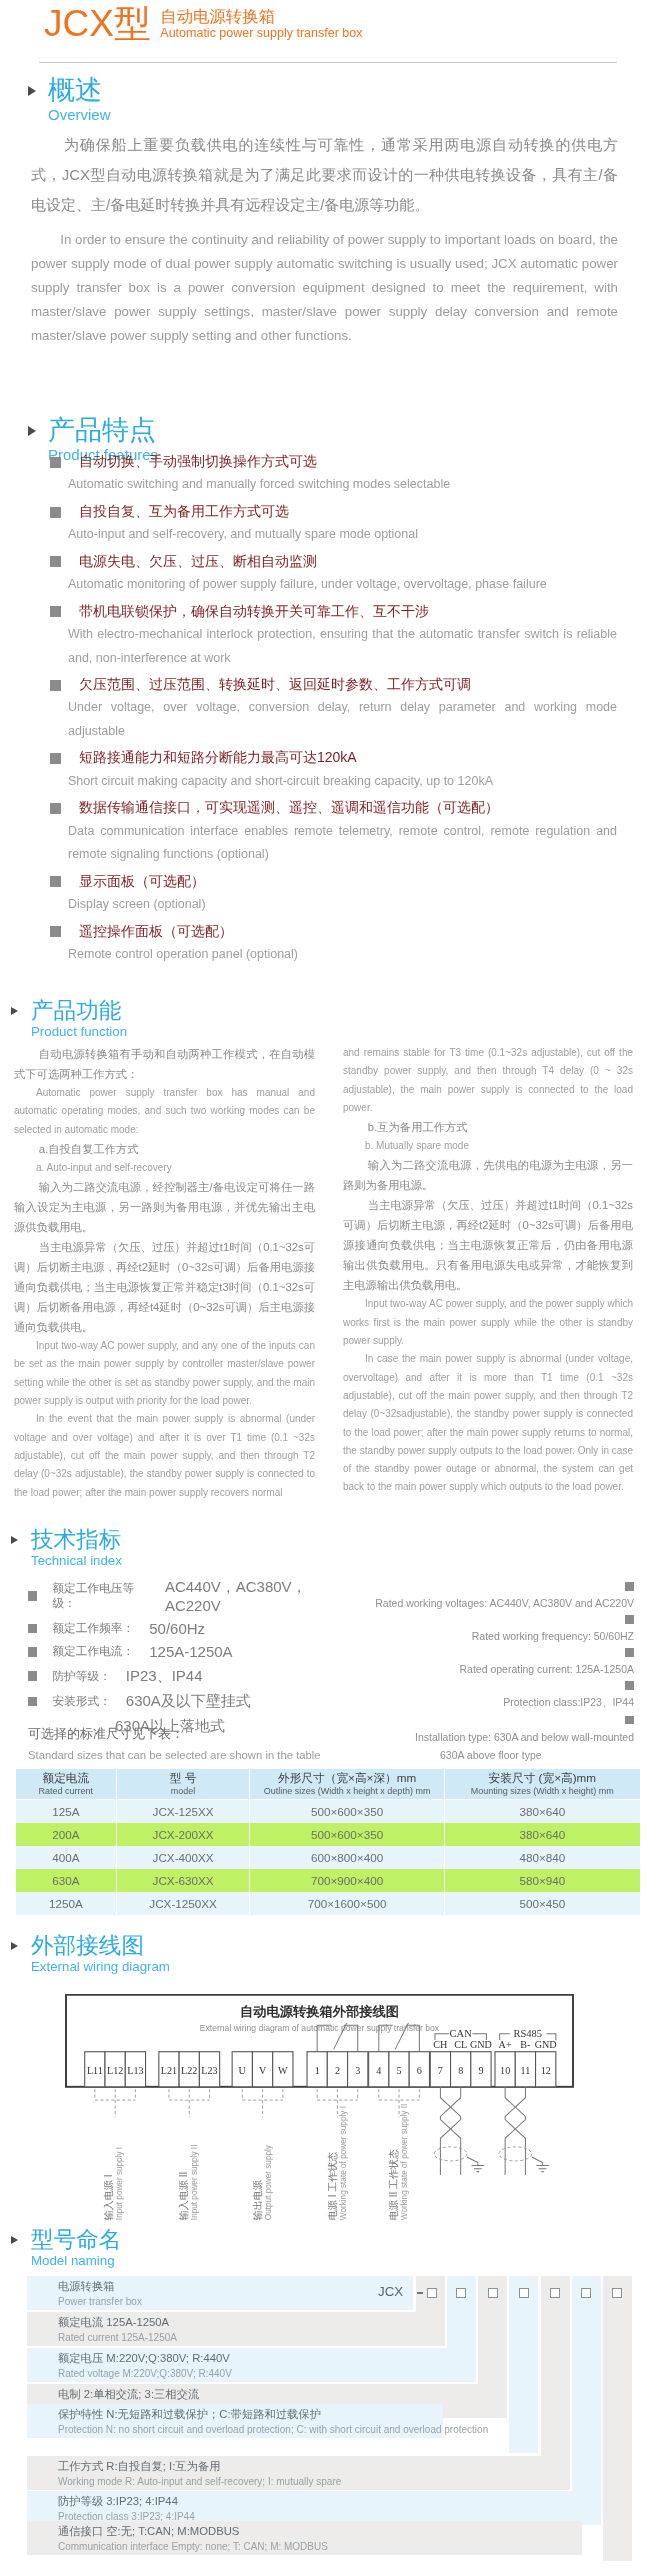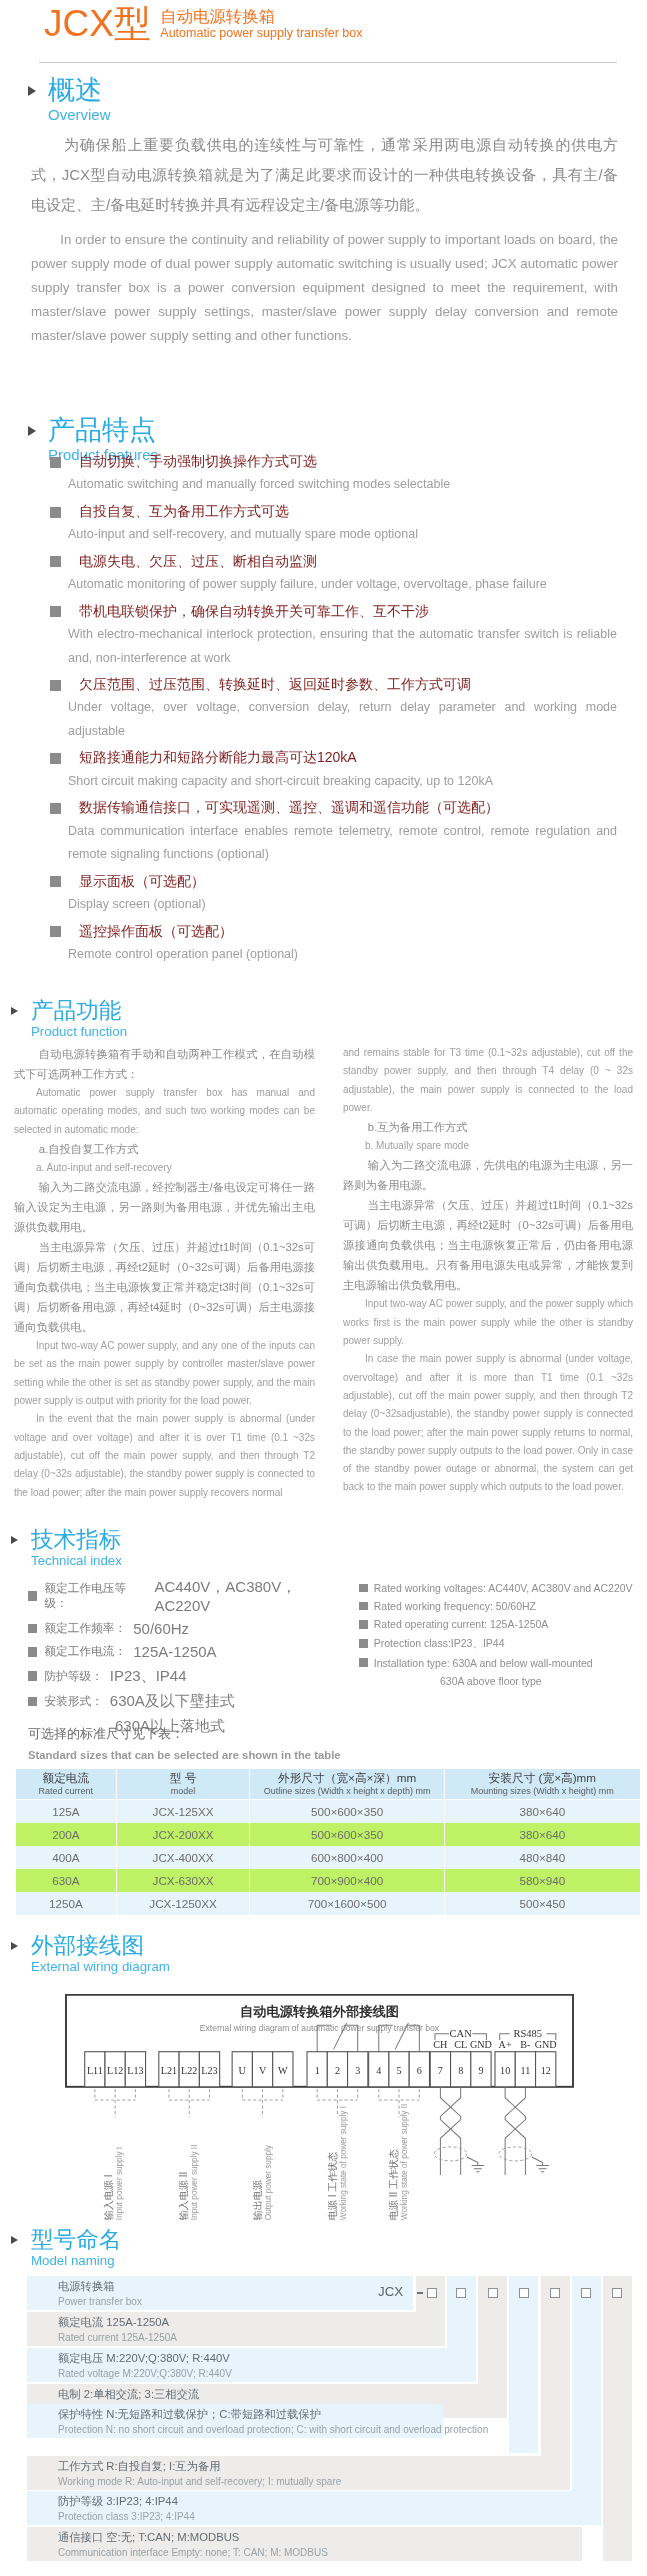--- a/index.html
+++ b/index.html
@@ -42,32 +42,32 @@
   
   .fn-l{position:absolute;left:14px;top:1044px;width:301px;}
   .fn-r{position:absolute;left:343px;top:1044px;width:290px;}
   .fn-cn{font-size:11.3px;line-height:20px;color:#8a8a8a;text-align:justify;text-indent:2.2em;}
   .fn-en{font-size:10px;line-height:18.3px;color:#9f9f9f;text-align:justify;text-indent:2.2em;}
   .noind{text-indent:0;}
 
   
   .ti-l{position:absolute;left:28px;top:1578px;width:320px;}
   .ti-r{position:absolute;left:359px;top:1582px;width:275px;}
-  .ti-row{display:flex;align-items:center;gap:7px;margin-bottom:6.2px;}
+  .ti-row{display:flex;align-items:center;gap:15px;margin-bottom:6.2px;}
   .bullet-sm{width:9.4px;height:9.4px;background:#8b8b8b;flex:none;}
   .ti-label{font-size:11.7px;color:#7d7d7d;}
   .ti-value{font-size:15px;color:#7d7d7d;}
   .ti-extra{font-size:15px;color:#7d7d7d;margin:1.6px 0 0 87px;}
-  .ti-en{display:flex;align-items:center;gap:6.2px;font-size:10.5px;color:#8f8f8f;margin-bottom:6.2px;}
+  .ti-en{display:flex;align-items:flex-end;gap:6.2px;font-size:10.5px;color:#8f8f8f;margin-bottom:6.2px;flex-direction:column;}
   .ti-en .bullet-sm{width:8.6px;height:8.6px;}
   .ti-extra-en{font-size:10.5px;color:#8f8f8f;margin-left:81px;}
 
   
   .intro-cn{position:absolute;left:28px;top:1725px;font-size:13px;color:#6b6b6b;}
-  .intro-en{position:absolute;left:28px;top:1749px;font-size:11.3px;color:#9a9a9a;font-weight:bold;}
+  .intro-en{position:absolute;left:28px;top:1749px;font-size:11.3px;color:#9a9a9a;}
   table.sz{position:absolute;left:15.6px;top:1769px;border-collapse:collapse;table-layout:fixed;width:624px;}
   table.sz th{background:#cfe9f7;border-right:1.6px solid #fff;border-bottom:1.6px solid #fff;padding:2.3px 0;}
   table.sz th:last-child,table.sz td:last-child{border-right:none;}
   .th-cn{font-size:11.7px;color:#3f3f3f;font-weight:normal;}
   .th-en{font-size:9px;color:#5b5b5b;font-weight:normal;}
   table.sz td{height:21px;text-align:center;font-size:11.7px;color:#6d6d6d;border-right:1.6px solid #fff;}
   tr.rA td{background:#e8f4fb;}
   tr.rB td{background:#bef264;}
 
   
@@ -478,21 +478,21 @@
       <div class="nm-en">Protection  N: no short circuit and overload protection; C: with short circuit and overload protection</div>
     </div>
     <div class="nm-row gray" style="top:180px;width:543px">
       <div class="nm-cn">工作方式  R:自投自复; I:互为备用</div>
       <div class="nm-en">Working mode  R: Auto-input and self-recovery; I: mutually spare</div>
     </div>
     <div class="nm-row blue" style="top:215px;width:574px">
       <div class="nm-cn">防护等级  3:IP23; 4:IP44</div>
       <div class="nm-en">Protection class  3:IP23; 4:IP44</div>
     </div>
-    <div class="nm-row gray" style="top:251px;width:555px">
+    <div class="nm-row gray" style="top:245px;width:555px">
       <div class="nm-cn">通信接口  空:无; T:CAN; M:MODBUS</div>
       <div class="nm-en">Communication interface  Empty: none; T: CAN; M: MODBUS</div>
     </div>
 
     <div class="nm-dash"></div>
     <div class="nm-sq" style="left:400px"></div>
     <div class="nm-sq" style="left:429px"></div>
     <div class="nm-sq" style="left:461px"></div>
     <div class="nm-sq" style="left:492px"></div>
     <div class="nm-sq" style="left:523px"></div>

